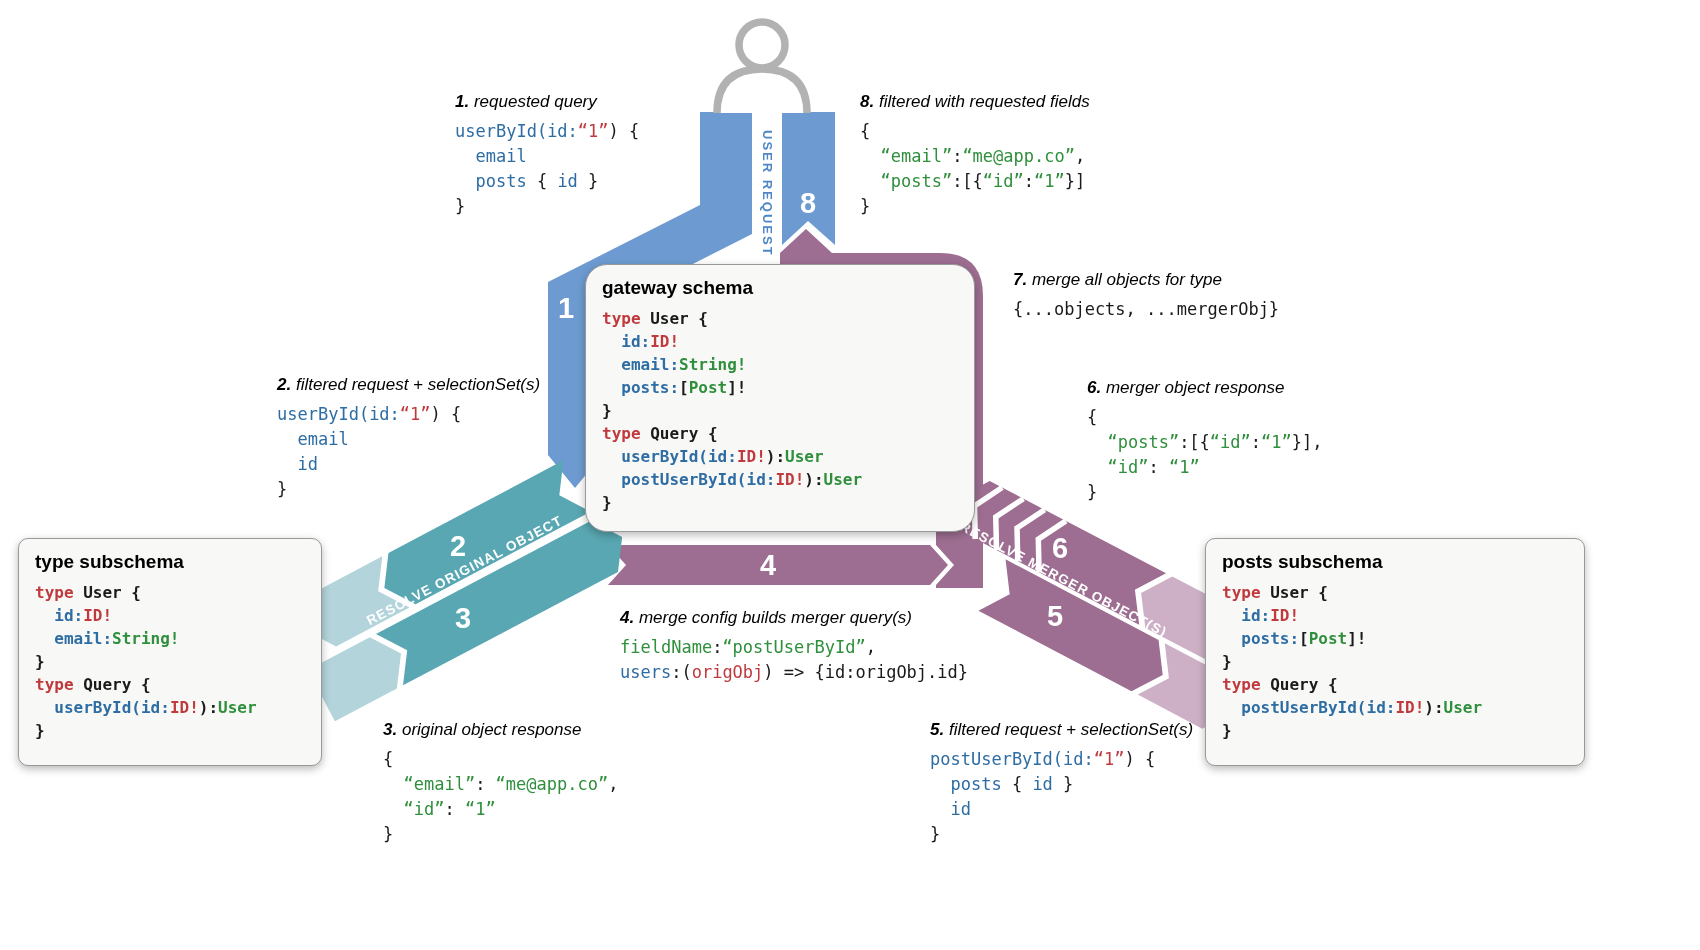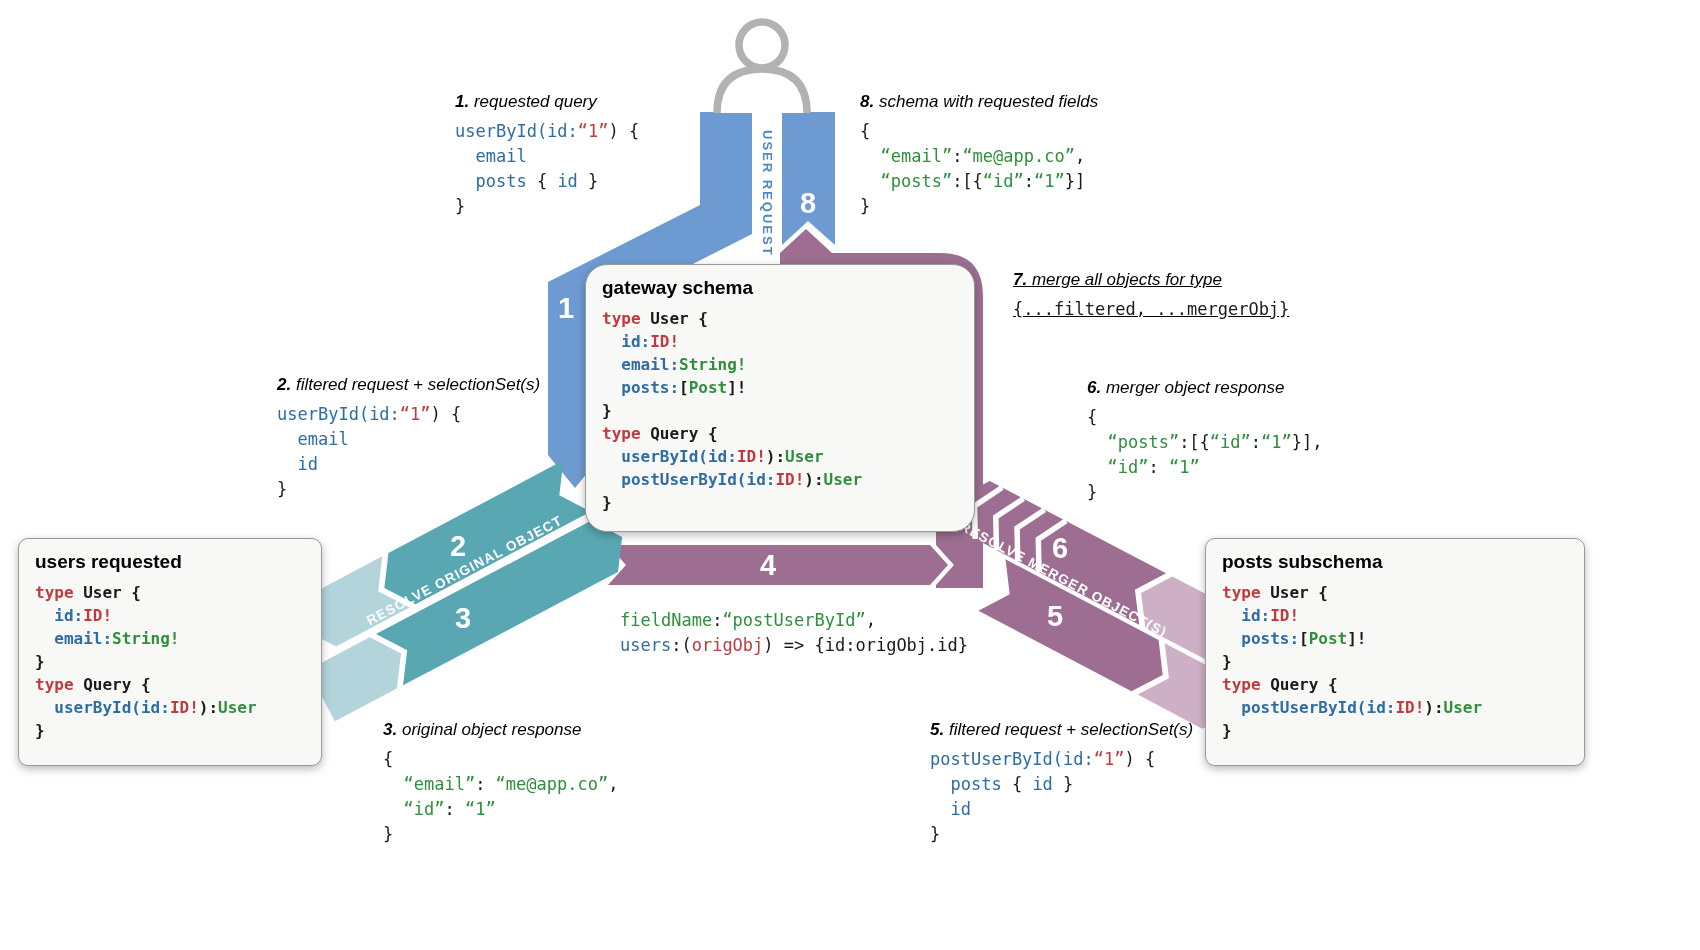--- a/index.html
+++ b/index.html
@@ -32,21 +32,21 @@
 
   
   .step{position:absolute;z-index:2;}
   .step-label{font:italic 17px "Liberation Sans",sans-serif;color:#000000;margin-bottom:7px;}
   .step-label .num{font-weight:bold;}
   .step .code{font:17px "DejaVu Sans Mono",monospace;}
   .step .cl{white-space:pre;line-height:25px;}
   #step-1{left:455px;top:92px;}   #step-2{left:277px;top:375px;}
   #step-3{left:383px;top:720px;}  #step-4{left:620px;top:608px;}
   #step-5{left:930px;top:720px;}  #step-6{left:1087px;top:378px;}
-  #step-7{left:1013px;top:270px;text-decoration:underline;} #step-8{left:860px;top:92px;}
+  #step-7{left:1013px;top:270px;} #step-8{left:860px;top:92px;}
 
   
   .t-r{color:#c0393d;} .t-b{color:#2e6da4;} .t-g{color:#2f8f3c;} .t-d{color:#1a1a1a;}
 </style>
 </head>
 <body>
 
 <div class="canvas">
 
   <svg class="bands" width="1700" height="950" viewBox="0 0 1700 950">
@@ -112,21 +112,21 @@
         <div class="cl"><span class="t-b">  email:</span><span class="t-g">String!</span></div>
         <div class="cl"><span class="t-b">  posts:</span><span class="t-d">[</span><span class="t-g">Post</span><span class="t-d">]!</span></div>
         <div class="cl"><span class="t-d">}</span></div>
         <div class="cl"><span class="t-r">type</span><span class="t-d"> Query {</span></div>
         <div class="cl"><span class="t-b">  userById(</span><span class="t-b">id:</span><span class="t-r">ID!</span><span class="t-d">):</span><span class="t-g">User</span></div>
         <div class="cl"><span class="t-b">  postUserById(</span><span class="t-b">id:</span><span class="t-r">ID!</span><span class="t-d">):</span><span class="t-g">User</span></div>
         <div class="cl"><span class="t-d">}</span></div>
       </div>
   </div>
   <div class="box" id="box-users">
-    <div class="box-title">users requested</div>
+    <div class="box-title">type subschema</div>
     <div class="code">
         <div class="cl"><span class="t-r">type</span><span class="t-d"> User {</span></div>
         <div class="cl"><span class="t-b">  id:</span><span class="t-r">ID!</span></div>
         <div class="cl"><span class="t-b">  email:</span><span class="t-g">String!</span></div>
         <div class="cl"><span class="t-d">}</span></div>
         <div class="cl"><span class="t-r">type</span><span class="t-d"> Query {</span></div>
         <div class="cl"><span class="t-b">  userById(</span><span class="t-b">id:</span><span class="t-r">ID!</span><span class="t-d">):</span><span class="t-g">User</span></div>
         <div class="cl"><span class="t-d">}</span></div>
       </div>
   </div>
@@ -164,20 +164,21 @@
   <div class="step" id="step-3">
     <div class="step-label"><span class="num">3.</span> <span>original object response</span></div>
     <div class="code">
         <div class="cl"><span class="t-d">{</span></div>
         <div class="cl"><span class="t-g">  “email”</span><span class="t-d">: </span><span class="t-g">“me@app.co”</span><span class="t-d">,</span></div>
         <div class="cl"><span class="t-g">  “id”</span><span class="t-d">: </span><span class="t-g">“1”</span></div>
         <div class="cl"><span class="t-d">}</span></div>
       </div>
   </div>
   <div class="step" id="step-4">
+    <div class="step-label"><span class="num">4.</span> <span>merge config builds merger query(s)</span></div>
     <div class="code">
         <div class="cl"><span class="t-g">fieldName</span><span class="t-d">:</span><span class="t-g">“postUserById”</span><span class="t-d">,</span></div>
         <div class="cl"><span class="t-b">users</span><span class="t-d">:(</span><span class="t-r">origObj</span><span class="t-d">) =&gt; {id:origObj.id}</span></div>
       </div>
   </div>
   <div class="step" id="step-5">
     <div class="step-label"><span class="num">5.</span> <span>filtered request + selectionSet(s)</span></div>
     <div class="code">
         <div class="cl"><span class="t-b">postUserById(</span><span class="t-b">id:</span><span class="t-r">“1”</span><span class="t-d">) {</span></div>
         <div class="cl"><span class="t-b">  posts </span><span class="t-d">{ </span><span class="t-b">id</span><span class="t-d"> }</span></div>
@@ -190,25 +191,25 @@
     <div class="code">
         <div class="cl"><span class="t-d">{</span></div>
         <div class="cl"><span class="t-g">  “posts”</span><span class="t-d">:[{</span><span class="t-g">“id”</span><span class="t-d">:</span><span class="t-g">“1”</span><span class="t-d">}],</span></div>
         <div class="cl"><span class="t-g">  “id”</span><span class="t-d">: </span><span class="t-g">“1”</span></div>
         <div class="cl"><span class="t-d">}</span></div>
       </div>
   </div>
   <div class="step" id="step-7">
     <div class="step-label"><span class="num">7.</span> <span>merge all objects for type</span></div>
     <div class="code">
-        <div class="cl"><span class="t-d">{...filtered, ...mergerObj}</span></div>
+        <div class="cl"><span class="t-d">{...objects, ...mergerObj}</span></div>
       </div>
   </div>
   <div class="step" id="step-8">
-    <div class="step-label"><span class="num">8.</span> <span>schema with requested fields</span></div>
+    <div class="step-label"><span class="num">8.</span> <span>filtered with requested fields</span></div>
     <div class="code">
         <div class="cl"><span class="t-d">{</span></div>
         <div class="cl"><span class="t-g">  “email”</span><span class="t-d">:</span><span class="t-g">“me@app.co”</span><span class="t-d">,</span></div>
         <div class="cl"><span class="t-g">  “posts”</span><span class="t-d">:[{</span><span class="t-g">“id”</span><span class="t-d">:</span><span class="t-g">“1”</span><span class="t-d">}]</span></div>
         <div class="cl"><span class="t-d">}</span></div>
       </div>
   </div>
 
 </div>
 

